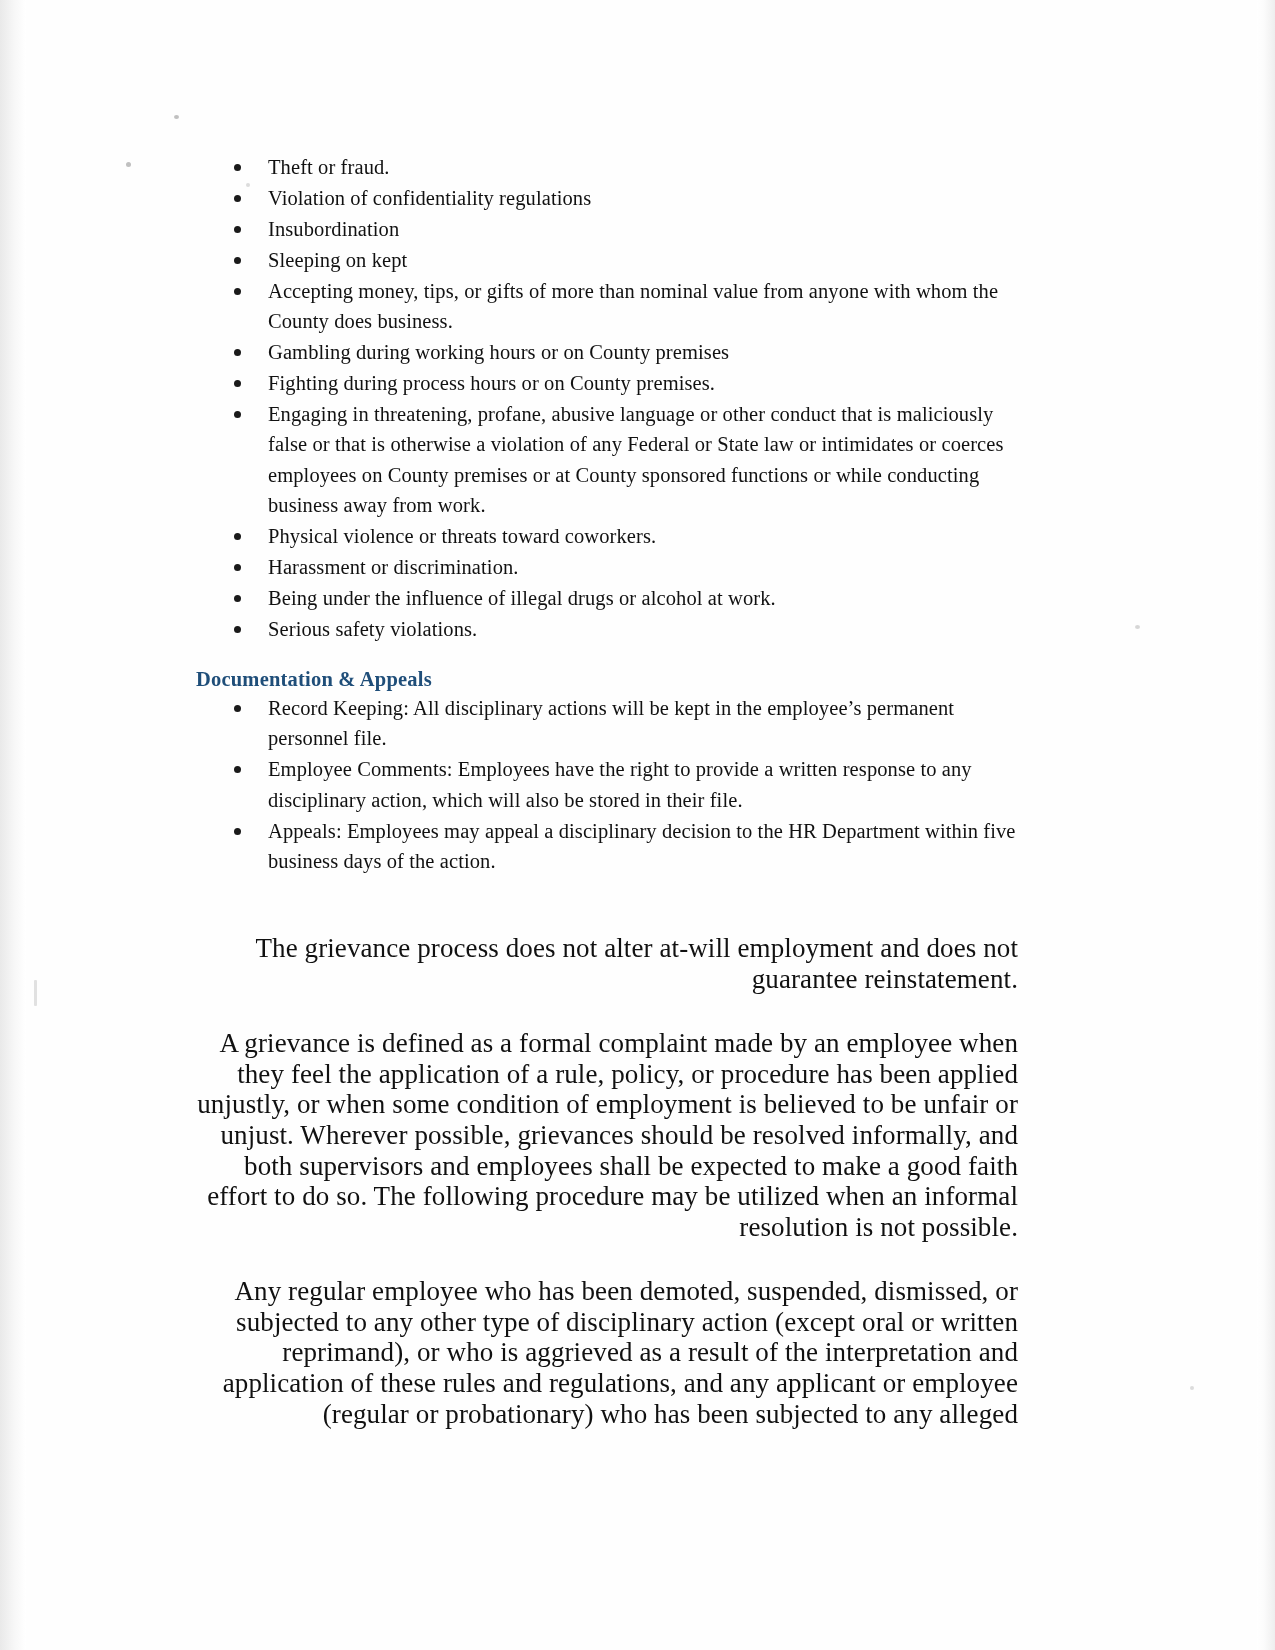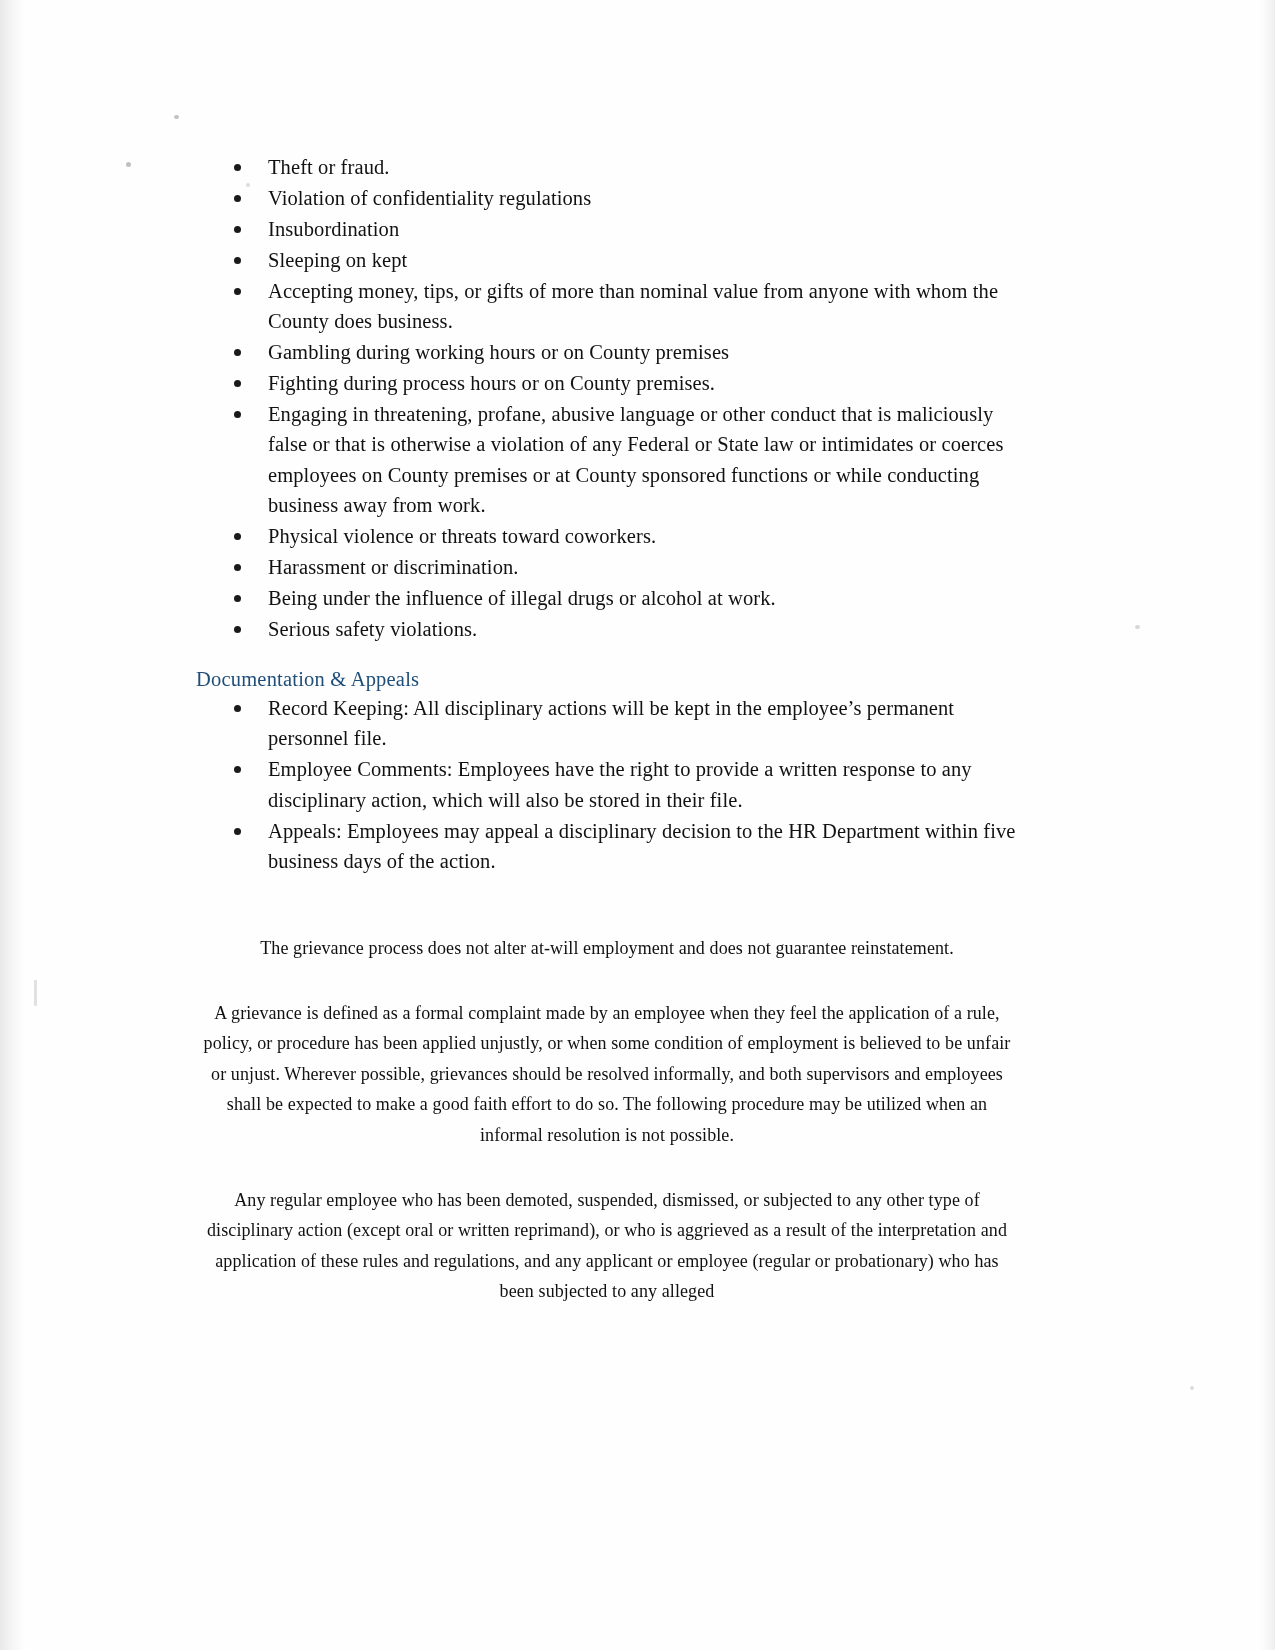--- a/index.html
+++ b/index.html
@@ -74,39 +74,39 @@
     top: 12px;
     width: 7px;
     height: 7px;
     background: #1a1a1a;
     border-radius: 50%;
   }
 
   
   .sub-heading {
     font-size: 20.5px;
-    font-weight: normal;
+    font-weight: bold;
     color: #1f4e79;
     margin: 24px 0 2px 0;
     letter-spacing: .2px;
   }
   .section-heading {
     font-size: 25px;
     font-weight: bold;
     color: #1f4e79;
     margin: 0 0 4px 0;
     letter-spacing: .3px;
   }
 
   
   p.body {
-    font-size: 18px;
+    font-size: 27px;
     line-height: 30.6px;
     margin: 0;
-    text-align: center;
+    text-align: right;
     letter-spacing: .1px;
   }
   .gap-md { height: 34px; }
   .gap-lg { height: 56px; }
 
   .block-grievances { margin-top: 0; }
 </style>
 </head>
 <body>
 

